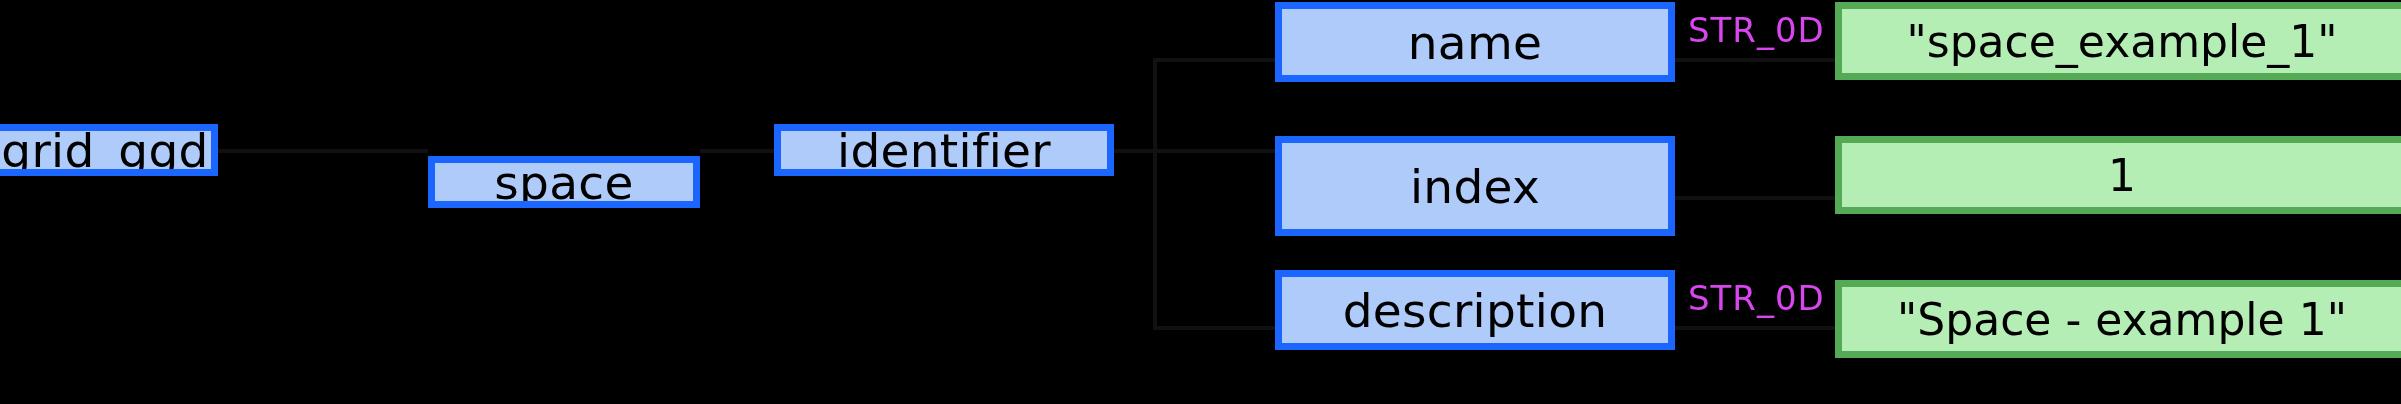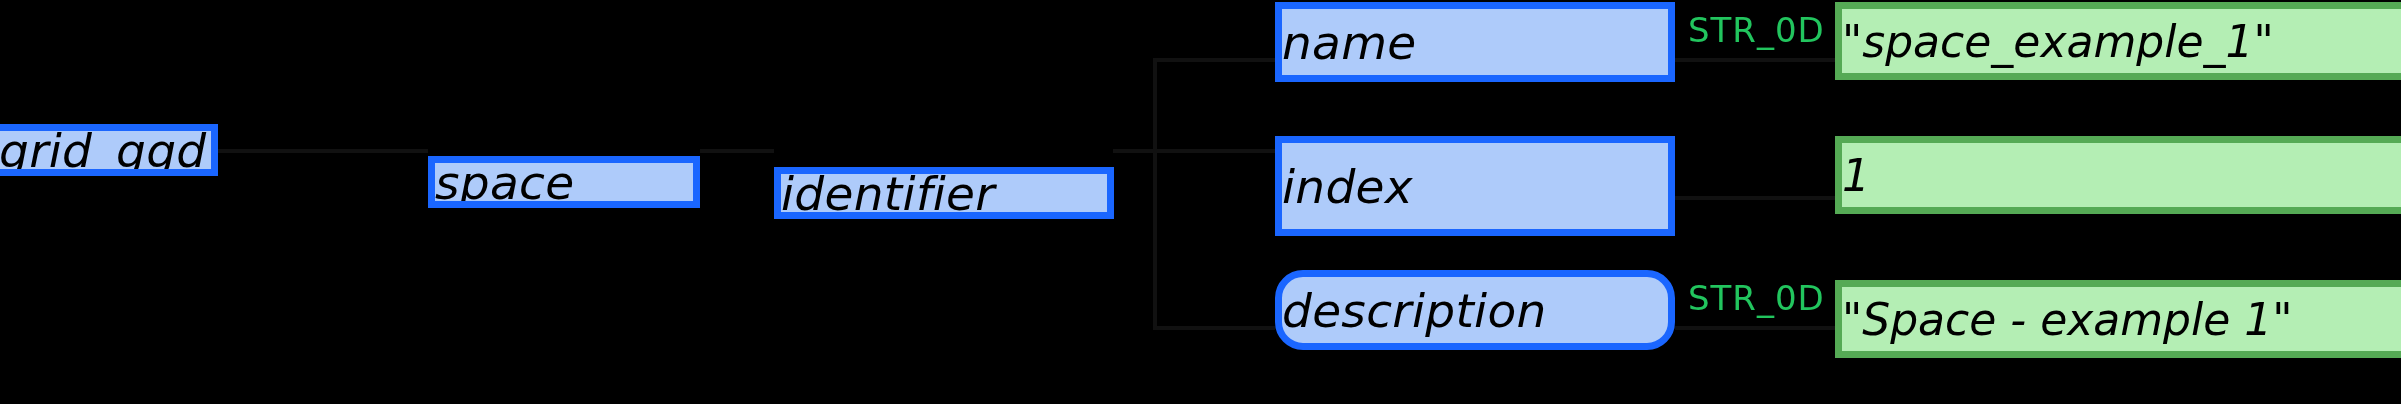--- a/index.html
+++ b/index.html
@@ -7,42 +7,41 @@
   body{
     font-family:"DejaVu Sans","Liberation Sans",sans-serif;
     width:2401px;height:404px;overflow:hidden;position:relative;
   }
   #canvas{position:relative;width:2401px;height:404px;background:#000;}
 
   
   .node{
     position:absolute;
     box-sizing:border-box;
-    display:flex;align-items:center;
+    display:flex;align-items:center;justify-content:center;
     color:#000;
     white-space:nowrap;
     overflow:hidden;
-    font-style:italic;
   }
   .node.struct{
     background:#aecbfa;
     border:7px solid #1a66ff;
     font-size:47px;
     letter-spacing:.3px;
   }
   .node.value{
     background:#b4eeb4;
     border:7px solid #55aa55;
     font-size:44px;
   }
 
   
   .typelabel{
     position:absolute;
-    color:#22c55e;
+    color:#d946ef;
     font-size:34px;
     letter-spacing:1px;
     white-space:nowrap;
     display:flex;align-items:center;
     font-family:"DejaVu Sans","Liberation Sans",sans-serif;
   }
 
   
   .edge{
     position:absolute;
@@ -69,33 +68,33 @@
   <div class="edge h" style="left:1675px;top:326px;width:160px;"></div>
 
   <div class="node struct" style="left:-8px;top:124px;width:226px;height:52px;">
     <span>grid_ggd</span>
   </div>
 
   <div class="node struct" style="left:428px;top:124px;width:272px;height:52px;margin-top:32px;">
     <span>space</span>
   </div>
 
-  <div class="node struct" style="left:774px;top:124px;width:340px;height:52px;margin-top:43px;">
+  <div class="node struct" style="left:774px;top:124px;width:340px;height:52px;">
     <span>identifier</span>
   </div>
 
   <div class="node struct" style="left:1275px;top:2px;width:400px;height:80px;">
     <span>name</span>
   </div>
 
   <div class="node struct" style="left:1275px;top:136px;width:400px;height:100px;">
     <span>index</span>
   </div>
 
-  <div class="node struct" style="left:1275px;top:270px;width:400px;height:80px;border-radius:28px;">
+  <div class="node struct" style="left:1275px;top:270px;width:400px;height:80px;">
     <span>description</span>
   </div>
 
   <div class="typelabel" style="left:1688px;top:8px;height:44px;">
     <span>STR_0D</span>
   </div>
 
 
   <div class="typelabel" style="left:1688px;top:276px;height:44px;">
     <span>STR_0D</span>

